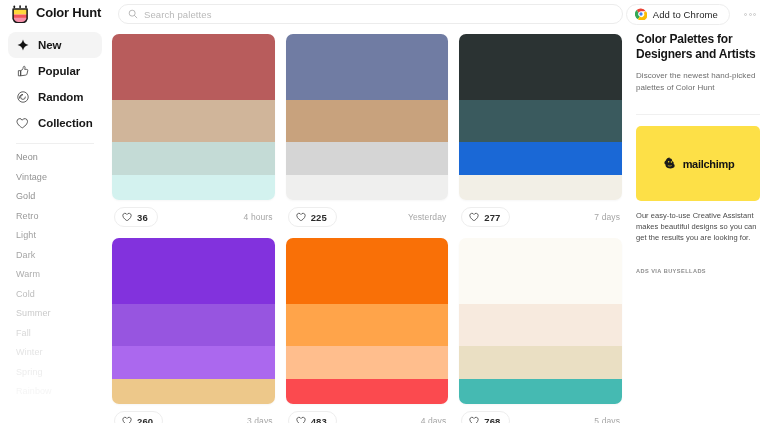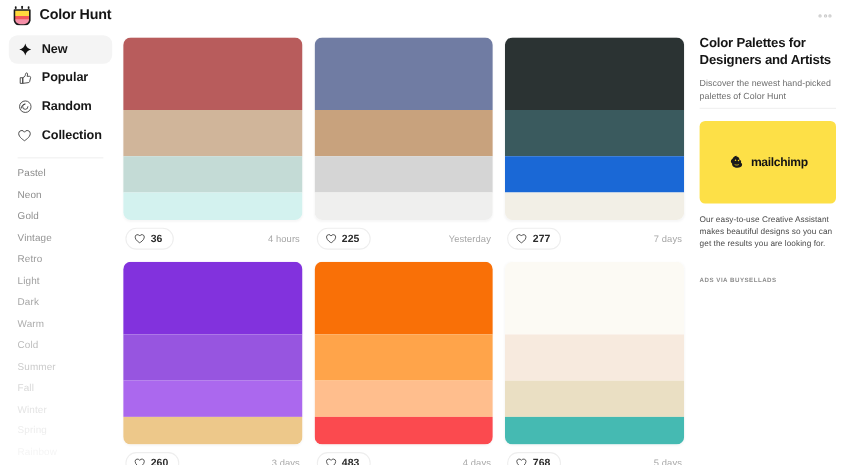--- a/index.html
+++ b/index.html
@@ -130,21 +130,21 @@
     width: 140px; flex: 0 0 140px;
     padding: 4px 10px 0 6px;
   }
   .rp-title {
     font-size: 12px; font-weight: 700; color: #151515;
     line-height: 15px; letter-spacing: -0.2px;
     margin-bottom: 8px;
   }
   .rp-sub {
     font-size: 8px; color: #6d6d6d; line-height: 11.5px;
-    letter-spacing: 0.05px; margin-bottom: 5px;
+    letter-spacing: 0.05px; margin-bottom: 21px;
   }
   .rp-rule { height: 1px; background: #f0f0f0; margin-bottom: 11px; }
   .ad-box {
     background: #fde047; border-radius: 5px;
     height: 75px; display: flex; align-items: center;
     justify-content: center; gap: 5px; cursor: pointer;
     margin-bottom: 9px;
   }
   .ad-word { font-size: 11px; font-weight: 700; color: #131313; letter-spacing: -0.3px; }
   .ad-copy { font-size: 7.5px; color: #4a4a4a; line-height: 11px; letter-spacing: 0.05px; margin-bottom: 25px; }
@@ -165,22 +165,44 @@
           <rect x="13.2" y="0.6" width="1.6" height="2.6" rx="0.7" fill="#1a1a1a"></rect>
           <path d="M1 4.4 h14.2 v5.1 H1 Z" fill="#ffd83d"></path>
           <path d="M1 9.5 h14.2 v3.4 H1 Z" fill="#f2545b"></path>
           <path d="M1 12.9 h14.2 v1.1 a5.6 5.6 0 0 1 -5.6 3.4 h-3 A5.6 5.6 0 0 1 1 14 Z" fill="#f58fa8"></path>
           <path d="M1.1 4.1 h14 v9.6 a5.6 5.6 0 0 1 -5.6 4 h-2.8 a5.6 5.6 0 0 1 -5.6 -4 Z" fill="none" stroke="#1a1a1a" stroke-width="1.5" stroke-linejoin="round"></path>
         </svg>
       </span>
       <span class="brand-name">Color Hunt</span>
     </div>
 
+    <div class="search-wrap">
+      <span style="display:flex;">
+        <svg width="10" height="10" viewBox="0 0 12 12">
+          <circle cx="5" cy="5" r="3.6" fill="none" stroke="#b2b2b2" stroke-width="1.1"></circle>
+          <line x1="7.7" y1="7.7" x2="10.6" y2="10.6" stroke="#b2b2b2" stroke-width="1.1" stroke-linecap="round"></line>
+        </svg>
+      </span>
+      <input class="search-input" type="text" placeholder="Search palettes" style="">
+    </div>
 
     <div class="topbar-right">
+      <button class="chrome-btn">
+        <span style="display:flex;">
+          <svg width="12" height="12" viewBox="0 0 24 24">
+            <circle cx="12" cy="12" r="11" fill="#fff"></circle>
+            <path d="M12 1a11 11 0 0 1 9.5 5.5H12a5.5 5.5 0 0 0-5 3.2L3.3 4.2A11 11 0 0 1 12 1z" fill="#ea4335"></path>
+            <path d="M3.3 4.2 7 9.7A5.5 5.5 0 0 0 9.6 17l-3.7 5.3A11 11 0 0 1 3.3 4.2z" fill="#34a853"></path>
+            <path d="M21.5 6.5A11 11 0 0 1 5.9 22.3L9.6 17a5.5 5.5 0 0 0 7.9-7.5z" fill="#fbbc05"></path>
+            <circle cx="12" cy="12" r="4.6" fill="#fff"></circle>
+            <circle cx="12" cy="12" r="3.3" fill="#4285f4"></circle>
+          </svg>
+        </span>
+        <span>Add to Chrome</span>
+      </button>
       <button class="dots-btn">
         <i></i>
         <i></i>
         <i></i>
       </button>
     </div>
   </div>
 
   <div class="body">
 
@@ -220,24 +242,23 @@
           <svg width="12.5" height="12.5" viewBox="0 0 14 14">
             <path d="M7 12.2 C7 12.2 1.1 8.9 1.1 4.9 A3.1 3.1 0 0 1 7 3.6 A3.1 3.1 0 0 1 12.9 4.9 C12.9 8.9 7 12.2 7 12.2 Z" fill="none" stroke="#3d3d3d" stroke-width="0.95" stroke-linejoin="round"></path>
           </svg>
         </span>
         <span class="nav-label">Collection</span>
       </div>
 
       <div class="divider"></div>
 
       <div class="tag-list">
-        <div class="tag-item" style="color:#8a8a8a">Pastel</div>
         <div class="tag-item" style="color:#8d8d8d">Neon</div>
+        <div class="tag-item" style="color:#949494">Vintage</div>
         <div class="tag-item" style="color:#909090">Gold</div>
-        <div class="tag-item" style="color:#949494">Vintage</div>
         <div class="tag-item" style="color:#9a9a9a">Retro</div>
         <div class="tag-item" style="color:#a0a0a0">Light</div>
         <div class="tag-item" style="color:#a6a6a6">Dark</div>
         <div class="tag-item" style="color:#adadad">Warm</div>
         <div class="tag-item" style="color:#bcbcbc">Cold</div>
         <div class="tag-item" style="color:#cacaca">Summer</div>
         <div class="tag-item" style="color:#d8d8d8">Fall</div>
         <div class="tag-item" style="color:#e4e4e4">Winter</div>
         <div class="tag-item" style="color:#ededed">Spring</div>
         <div class="tag-item" style="color:#f5f5f5">Rainbow</div>

